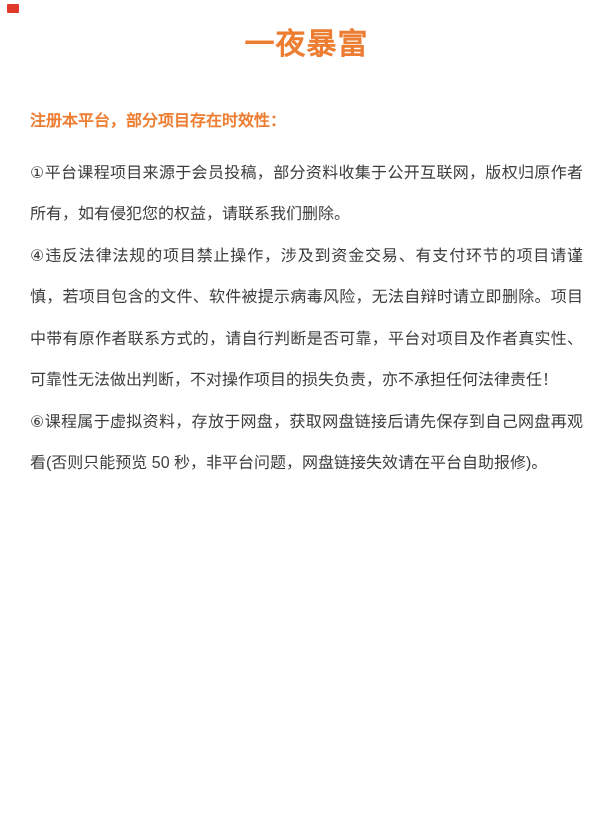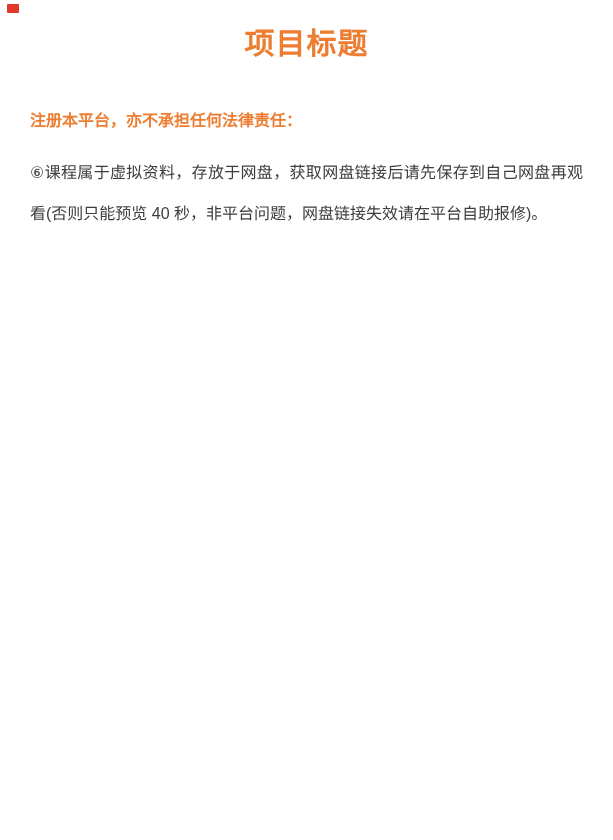--- a/index.html
+++ b/index.html
@@ -54,27 +54,29 @@
     letter-spacing: 0;
   }
 </style>
 </head>
 <body>
 
 <div class="page">
 
   <div class="corner-mark"></div>
 
-  <h1 class="doc-title">项目标题</h1>
+  <h1 class="doc-title">一夜暴富</h1>
 
   <div class="content">
 
-    <p class="intro">注册本平台，亦不承担任何法律责任：</p>
+    <p class="intro">注册本平台，部分项目存在时效性：</p>
+
+    <p class="para">①平台课程项目来源于会员投稿，部分资料收集于公开互联网，版权归原作者所有，如有侵犯您的权益，请联系我们删除。</p>
 
 
 
+    <p class="para">④违反法律法规的项目禁止操作，涉及到资金交易、有支付环节的项目请谨慎，若项目包含的文件、软件被提示病毒风险，无法自辩时请立即删除。项目中带有原作者联系方式的，请自行判断是否可靠，平台对项目及作者真实性、可靠性无法做出判断，不对操作项目的损失负责，亦不承担任何法律责任！</p>
 
 
-
-    <p class="para">⑥课程属于虚拟资料，存放于网盘，获取网盘链接后请先保存到自己网盘再观看(否则只能预览 40 秒，非平台问题，网盘链接失效请在平台自助报修)。</p>
+    <p class="para">⑥课程属于虚拟资料，存放于网盘，获取网盘链接后请先保存到自己网盘再观看(否则只能预览 50 秒，非平台问题，网盘链接失效请在平台自助报修)。</p>
 
   </div>
 </div>
 
 </body></html>

